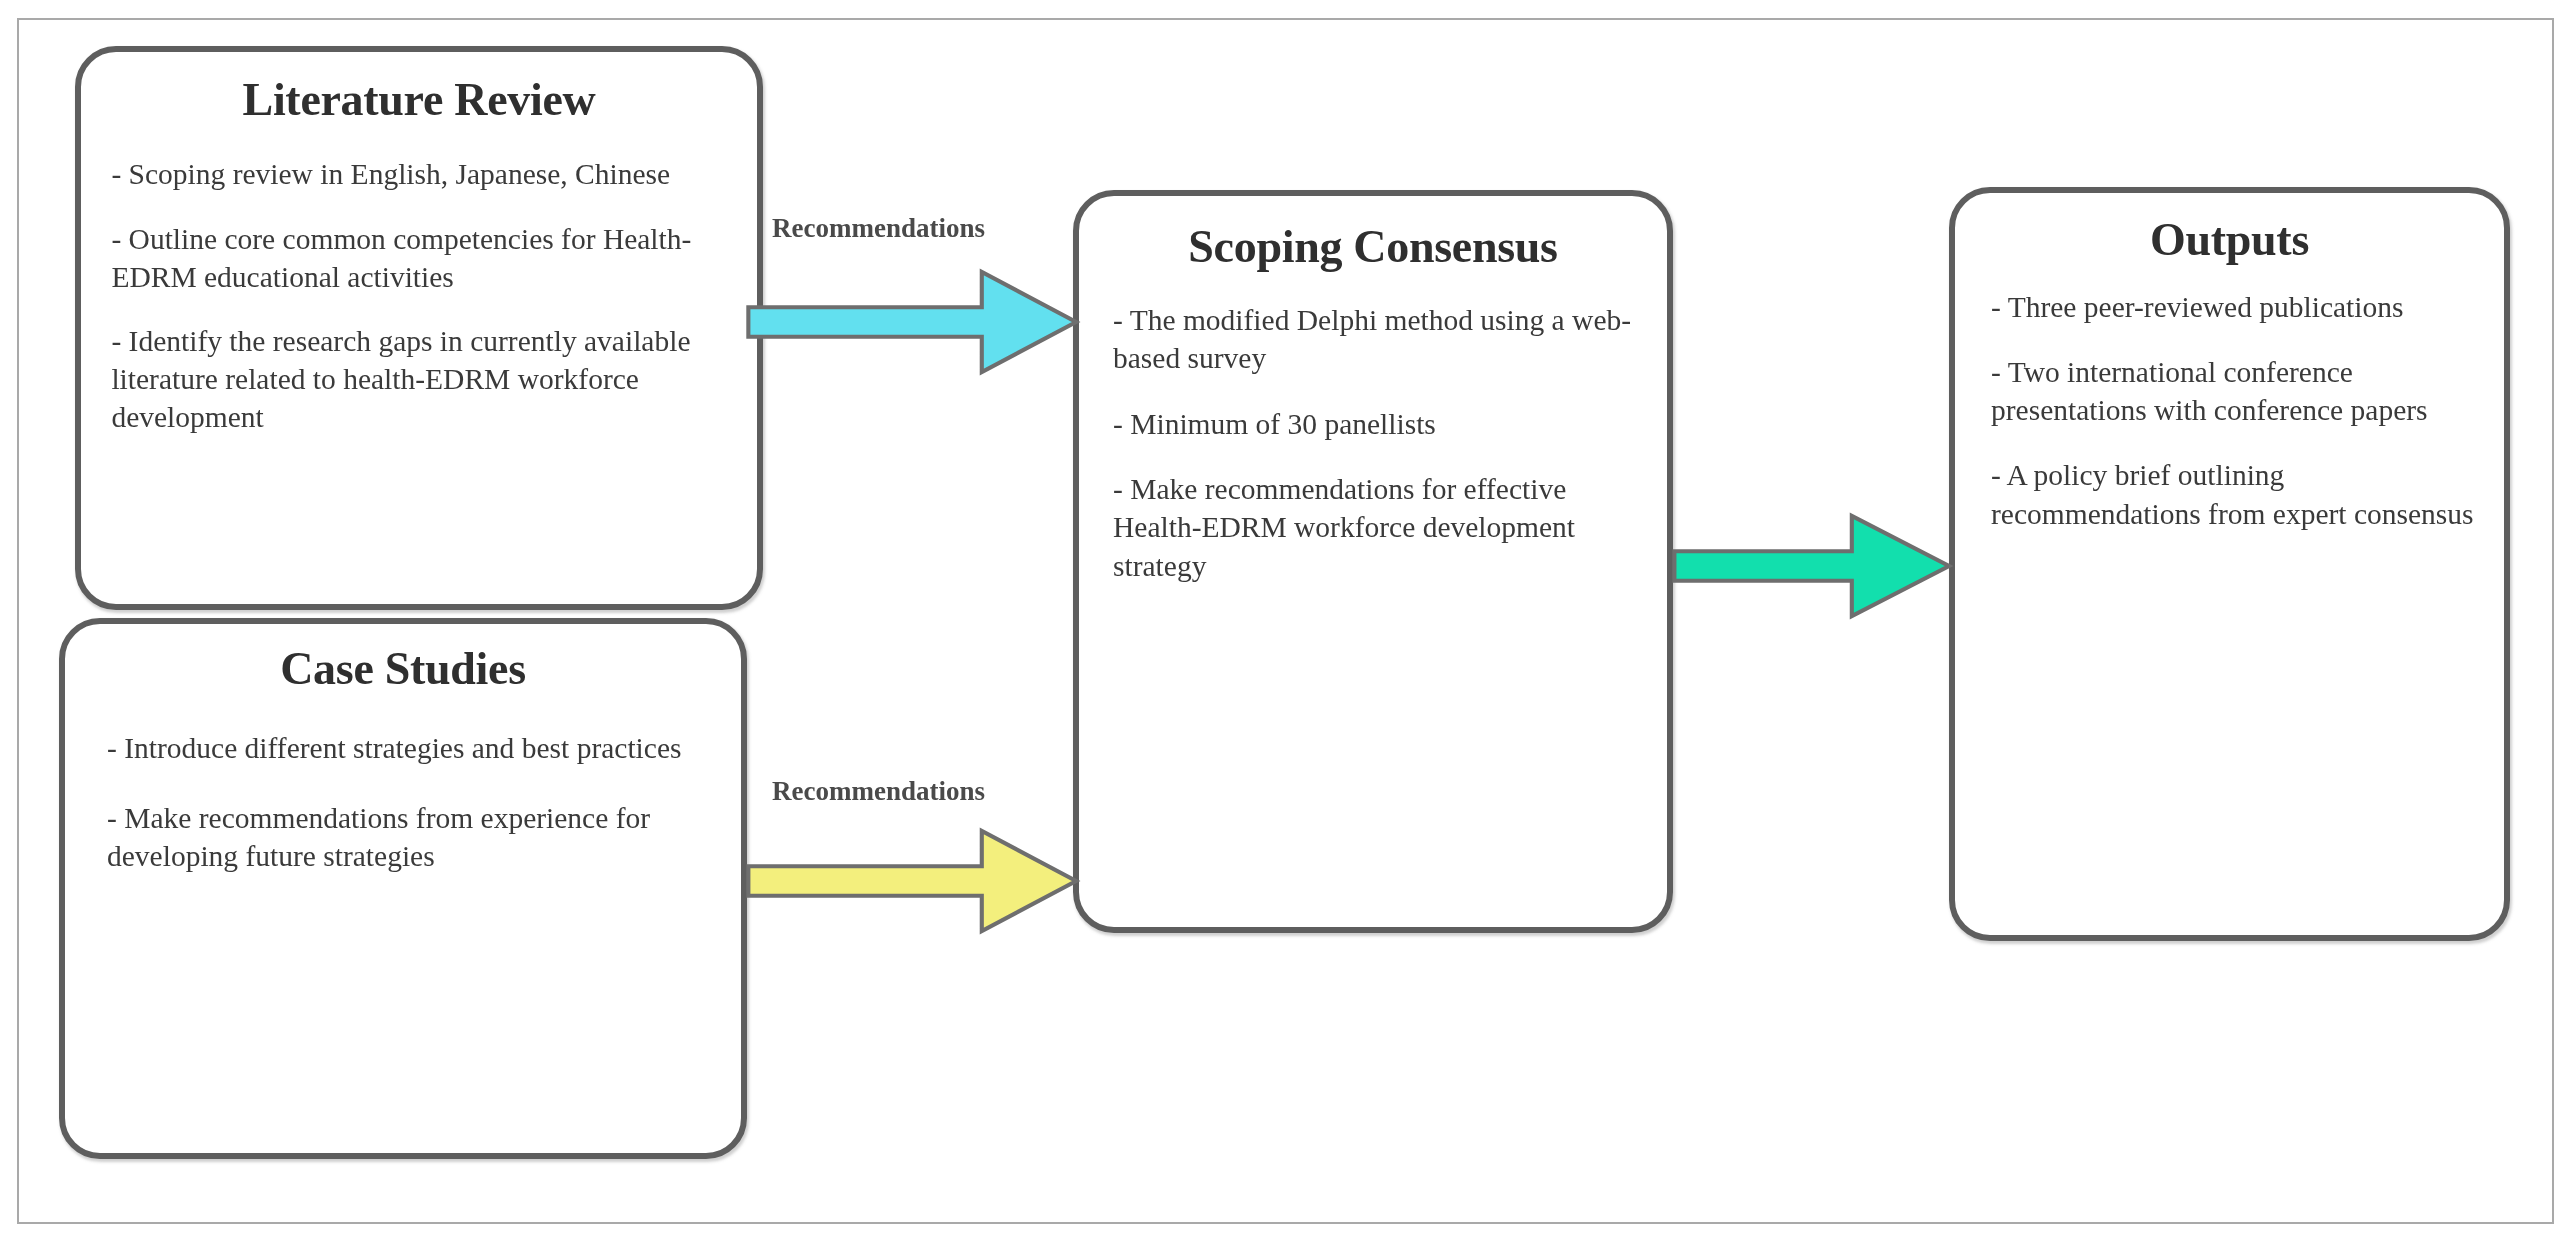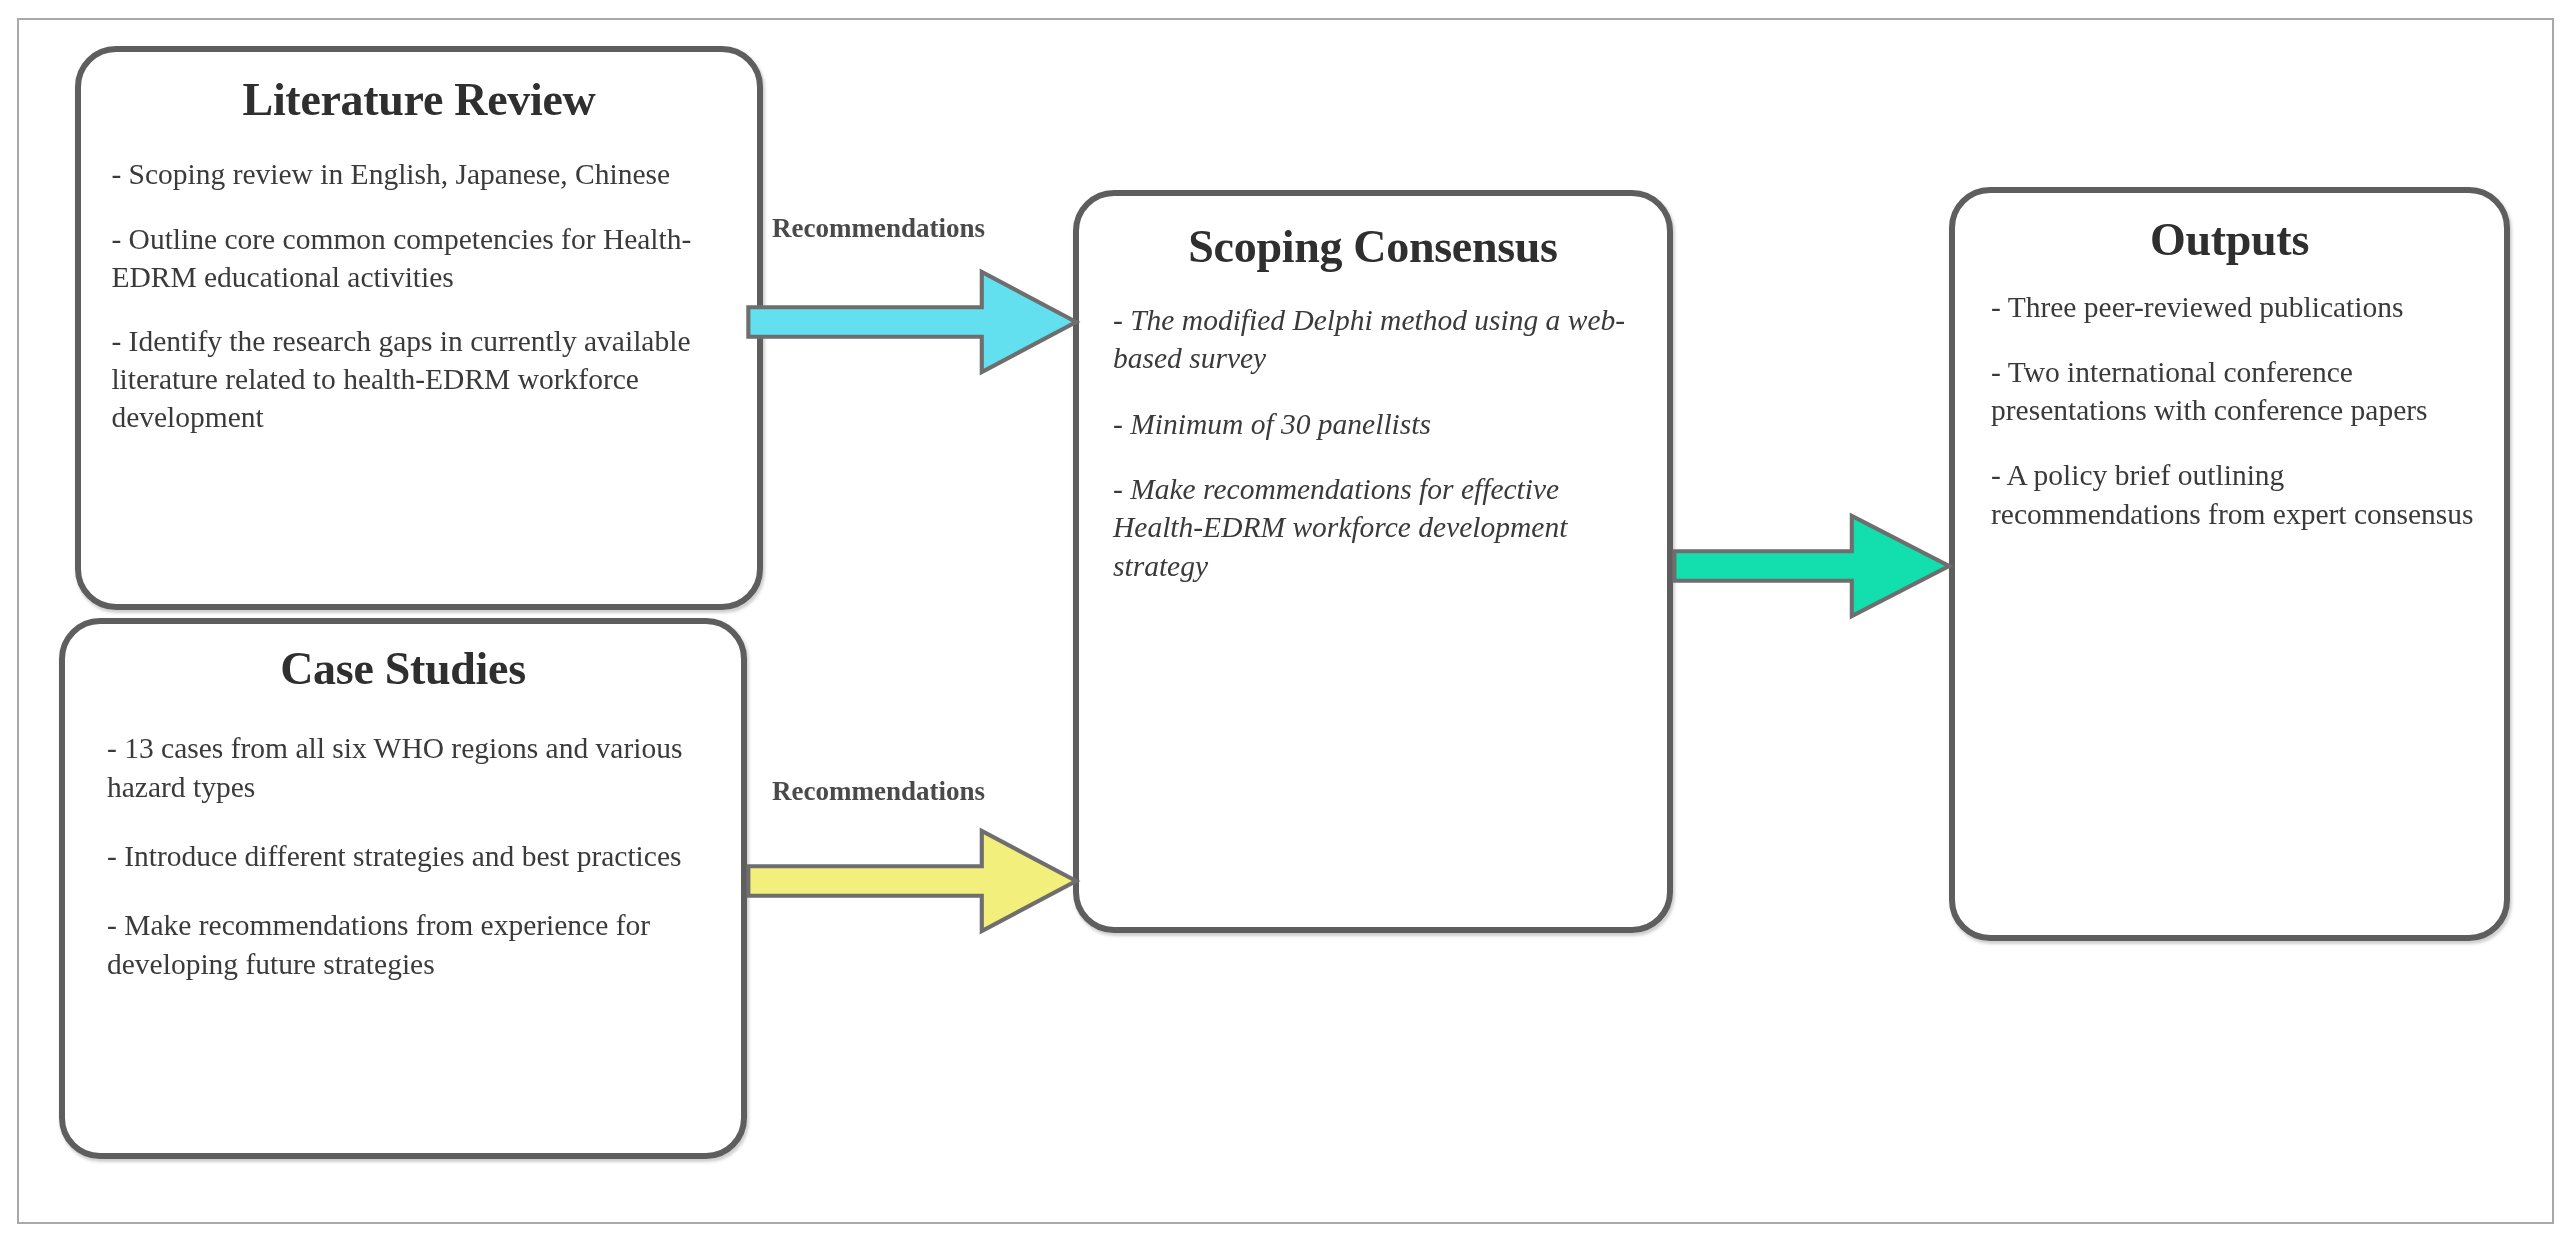--- a/index.html
+++ b/index.html
@@ -104,21 +104,21 @@
     font-size: 46px;
     line-height: 1.0;
     margin: 28px 0 0 0;
   }
   #box-expert-consensus .box-body {
     margin: 31px 0 0 26px;
     width: 548px;
     font-size: 29.5px;
     line-height: 1.30;
   }
-  #box-expert-consensus .bullet { margin-bottom: 27px; font-style: italic; }
+  #box-expert-consensus .bullet { margin-bottom: 27px; }
 
   
   #box-outputs {
     left: 1949px;
     top: 187px;
     width: 561px;
     height: 754px;
   }
   #box-outputs .box-title {
     font-size: 46px;
@@ -167,21 +167,20 @@
     <div class="box-body">
       <p class="bullet">- Scoping review in English, Japanese, Chinese</p>
       <p class="bullet">- Outline core common competencies for Health-EDRM educational activities</p>
       <p class="bullet">- Identify the research gaps in  currently available literature related to health-EDRM workforce development</p>
     </div>
   </div>
 
   <div class="box" id="box-case-studies">
     <div class="box-title">Case Studies</div>
     <div class="box-body">
-      <p class="bullet">- 13 cases from all six WHO regions and various hazard types</p>
       <p class="bullet">- Introduce different strategies and best practices</p>
       <p class="bullet">- Make recommendations from experience for developing future strategies</p>
     </div>
   </div>
 
   <div class="box" id="box-expert-consensus">
     <div class="box-title">Scoping Consensus</div>
     <div class="box-body">
       <p class="bullet">- The modified Delphi method using a web-based survey</p>
       <p class="bullet">- Minimum of 30 panellists</p>

